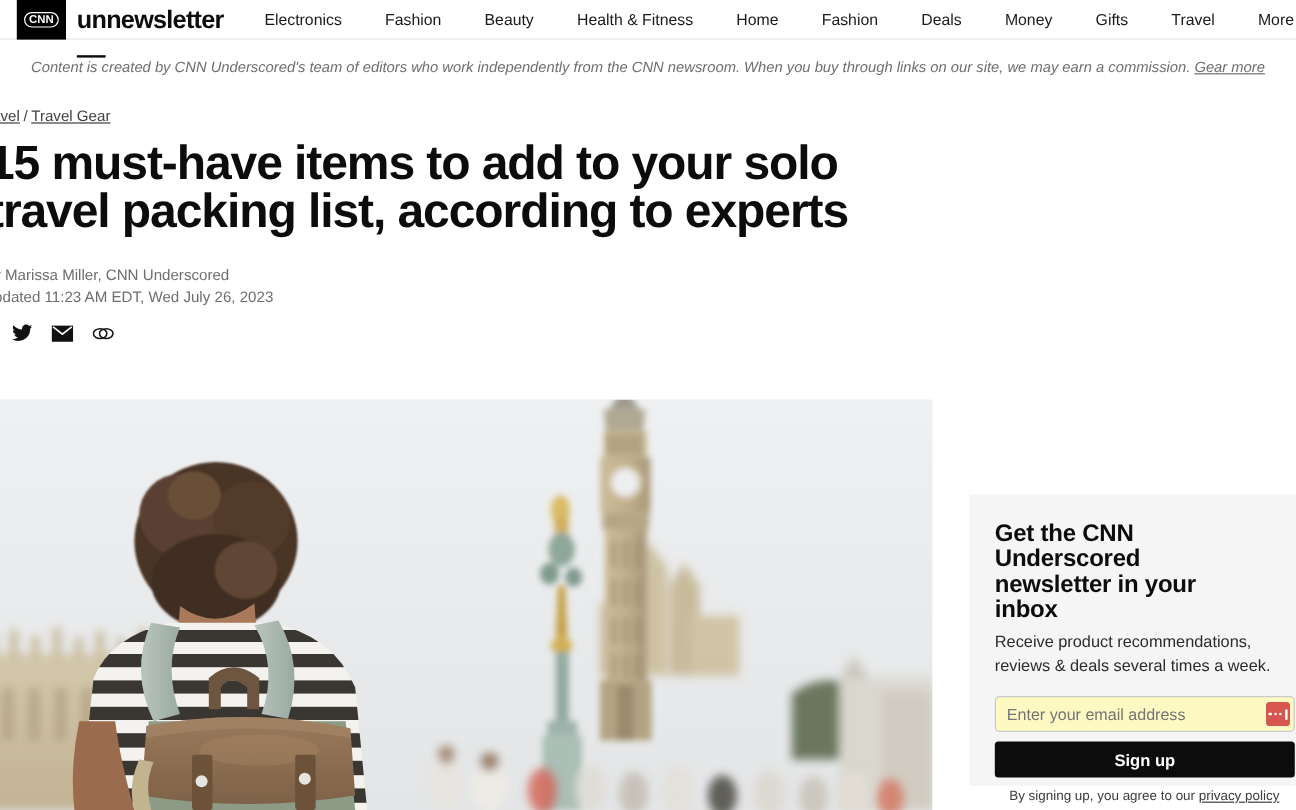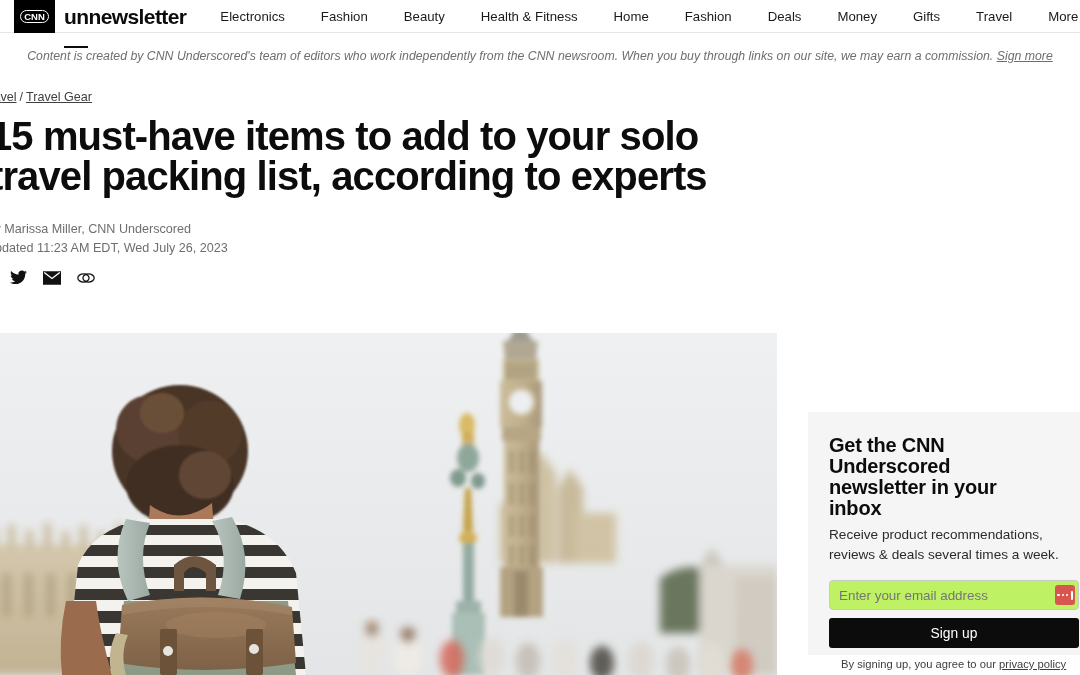--- a/index.html
+++ b/index.html
@@ -110,35 +110,35 @@
   }
   .nl-sub {
     font-size:13.6px; color:#2b2b2b; line-height:20px;
     margin-top:6px; width:240px;
   }
   .nl-input-wrap {
     margin-top:15px; position:relative; width:250px; height:30px;
   }
   .nl-input {
     width:250px; height:30px; border:1px solid #c9c9c9; border-radius:4px;
-    background:#bef264; font-size:13.4px; color:#1a1a1a; padding:0 30px 0 9px;
+    background:#fef9c3; font-size:13.4px; color:#1a1a1a; padding:0 30px 0 9px;
     font-family:"Liberation Sans", sans-serif; outline:none;
   }
   .nl-input::placeholder { color:#757575; }
   .pw-icon {
     position:absolute; right:4px; top:5px; width:20px; height:20px;
     background:#d7564f; border-radius:3px;
     display:flex; align-items:center; justify-content:center; gap:1.6px;
     cursor:pointer;
   }
   .pw-icon i { width:2.6px; height:2.6px; background:#fff; border-radius:50%; display:block; }
   .pw-icon .bar { width:1.6px; height:9px; background:#fff; border-radius:1px; margin-left:1px; }
   .nl-signup {
     margin-top:8px; width:250px; height:30px; background:#0c0c0c; color:#fff;
-    border:none; border-radius:3px; font-size:13.8px; font-weight:normal;
+    border:none; border-radius:3px; font-size:13.8px; font-weight:bold;
     cursor:pointer; font-family:"Liberation Sans", sans-serif;
   }
   .nl-fine {
     margin-top:10px; font-size:11.2px; color:#3d3d3d; white-space:nowrap;margin-left:12px;
   }
   .nl-fine a { color:#3d3d3d; text-decoration:underline; }
 </style>
 </head>
 <body>
 
@@ -174,21 +174,21 @@
           <circle cx="8.4" cy="8.4" r="6.3" stroke="#111" stroke-width="1.5"></circle>
           <line x1="12.9" y1="12.9" x2="18" y2="18" stroke="#111" stroke-width="1.5" stroke-linecap="round"></line>
         </svg>
       </div>
       <div class="login-btn">Log in</div>
     </div>
   </div>
 
   <div class="disclaimer">
     <span>Content is created by CNN Underscored's team of editors who work independently from the CNN newsroom. When you buy through links on our site, we may earn a commission.</span>
-    <a href="#">Sign more</a>
+    <a href="#">Gear more</a>
   </div>
 
   <div class="breadcrumb">
     <a href="#">Travel</a><span class="sep">/</span><a href="#">Travel Gear</a>
   </div>
 
   <h1 class="headline">15 must-have items to add to your solo travel packing list, according to experts</h1>
 
   <div class="byline">
     <div>By Marissa Miller, CNN Underscored</div>

